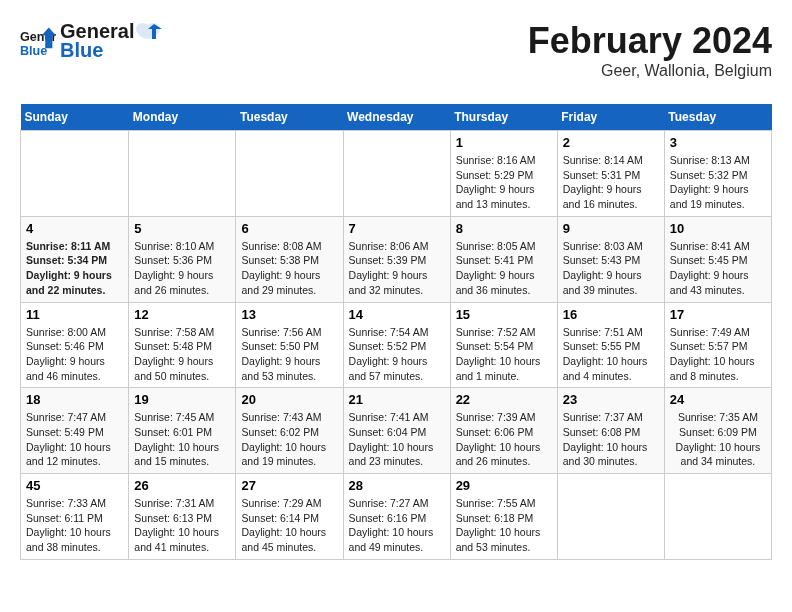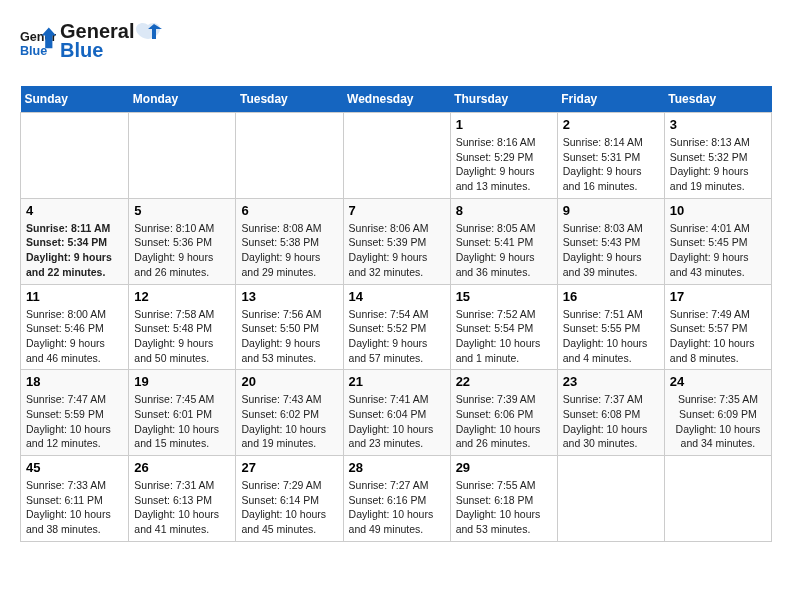--- a/index.html
+++ b/index.html
@@ -90,20 +90,24 @@
       <div style="display:flex;align-items:flex-end;gap:0px;">
         <span style="font-size:20px;font-weight:bold;color:#1a1a1a;">General</span>
         <svg width="28" height="22" viewBox="0 0 28 22">
           <path d="M14 4 C18 0, 26 2, 26 8 C26 14, 18 18, 14 18 C10 18, 2 14, 2 8 C2 2, 10 0, 14 4Z" fill="#1565c0" opacity="0.15"></path>
           <path d="M20 3 L28 8 L22 8 L22 18 L18 18 L18 8 L14 8 Z" fill="#1565c0"></path>
         </svg>
       </div>
       <div style="font-size:20px;font-weight:bold;color:#1565c0;margin-top:-4px;">Blue</div>
     </div>
   </div>
+  <div class="title-area">
+    <div class="main-title">February 2024</div>
+    <div class="subtitle">Geer, Wallonia, Belgium</div>
+  </div>
 </div>
 
 <table>
   <thead>
     <tr>
     <th>Sunday</th>
         <th>Monday</th>
         <th>Tuesday</th>
         <th>Wednesday</th>
         <th>Thursday</th>
@@ -177,21 +181,21 @@
         </td>
         <td>
           <span class="day-number">9</span>
           <div class="day-info" style="white-space: pre-line;">Sunrise: 8:03 AM
 Sunset: 5:43 PM
 Daylight: 9 hours
 and 39 minutes.</div>
         </td>
         <td>
           <span class="day-number">10</span>
-          <div class="day-info" style="white-space: pre-line;">Sunrise: 4:01 AM
+          <div class="day-info" style="white-space: pre-line;">Sunrise: 8:41 AM
 Sunset: 5:45 PM
 Daylight: 9 hours
 and 43 minutes.</div>
         </td>
       </tr>
       <tr>
         <td>
           <span class="day-number">11</span>
           <div class="day-info" style="white-space: pre-line;">Sunrise: 8:00 AM
 Sunset: 5:46 PM
@@ -238,21 +242,21 @@
           <div class="day-info" style="white-space: pre-line;">Sunrise: 7:49 AM
 Sunset: 5:57 PM
 Daylight: 10 hours
 and 8 minutes.</div>
         </td>
       </tr>
       <tr>
         <td>
           <span class="day-number">18</span>
           <div class="day-info" style="white-space: pre-line;">Sunrise: 7:47 AM
-Sunset: 5:59 PM
+Sunset: 5:49 PM
 Daylight: 10 hours
 and 12 minutes.</div>
         </td>
         <td>
           <span class="day-number">19</span>
           <div class="day-info" style="white-space: pre-line;">Sunrise: 7:45 AM
 Sunset: 6:01 PM
 Daylight: 10 hours
 and 15 minutes.</div>
         </td>

